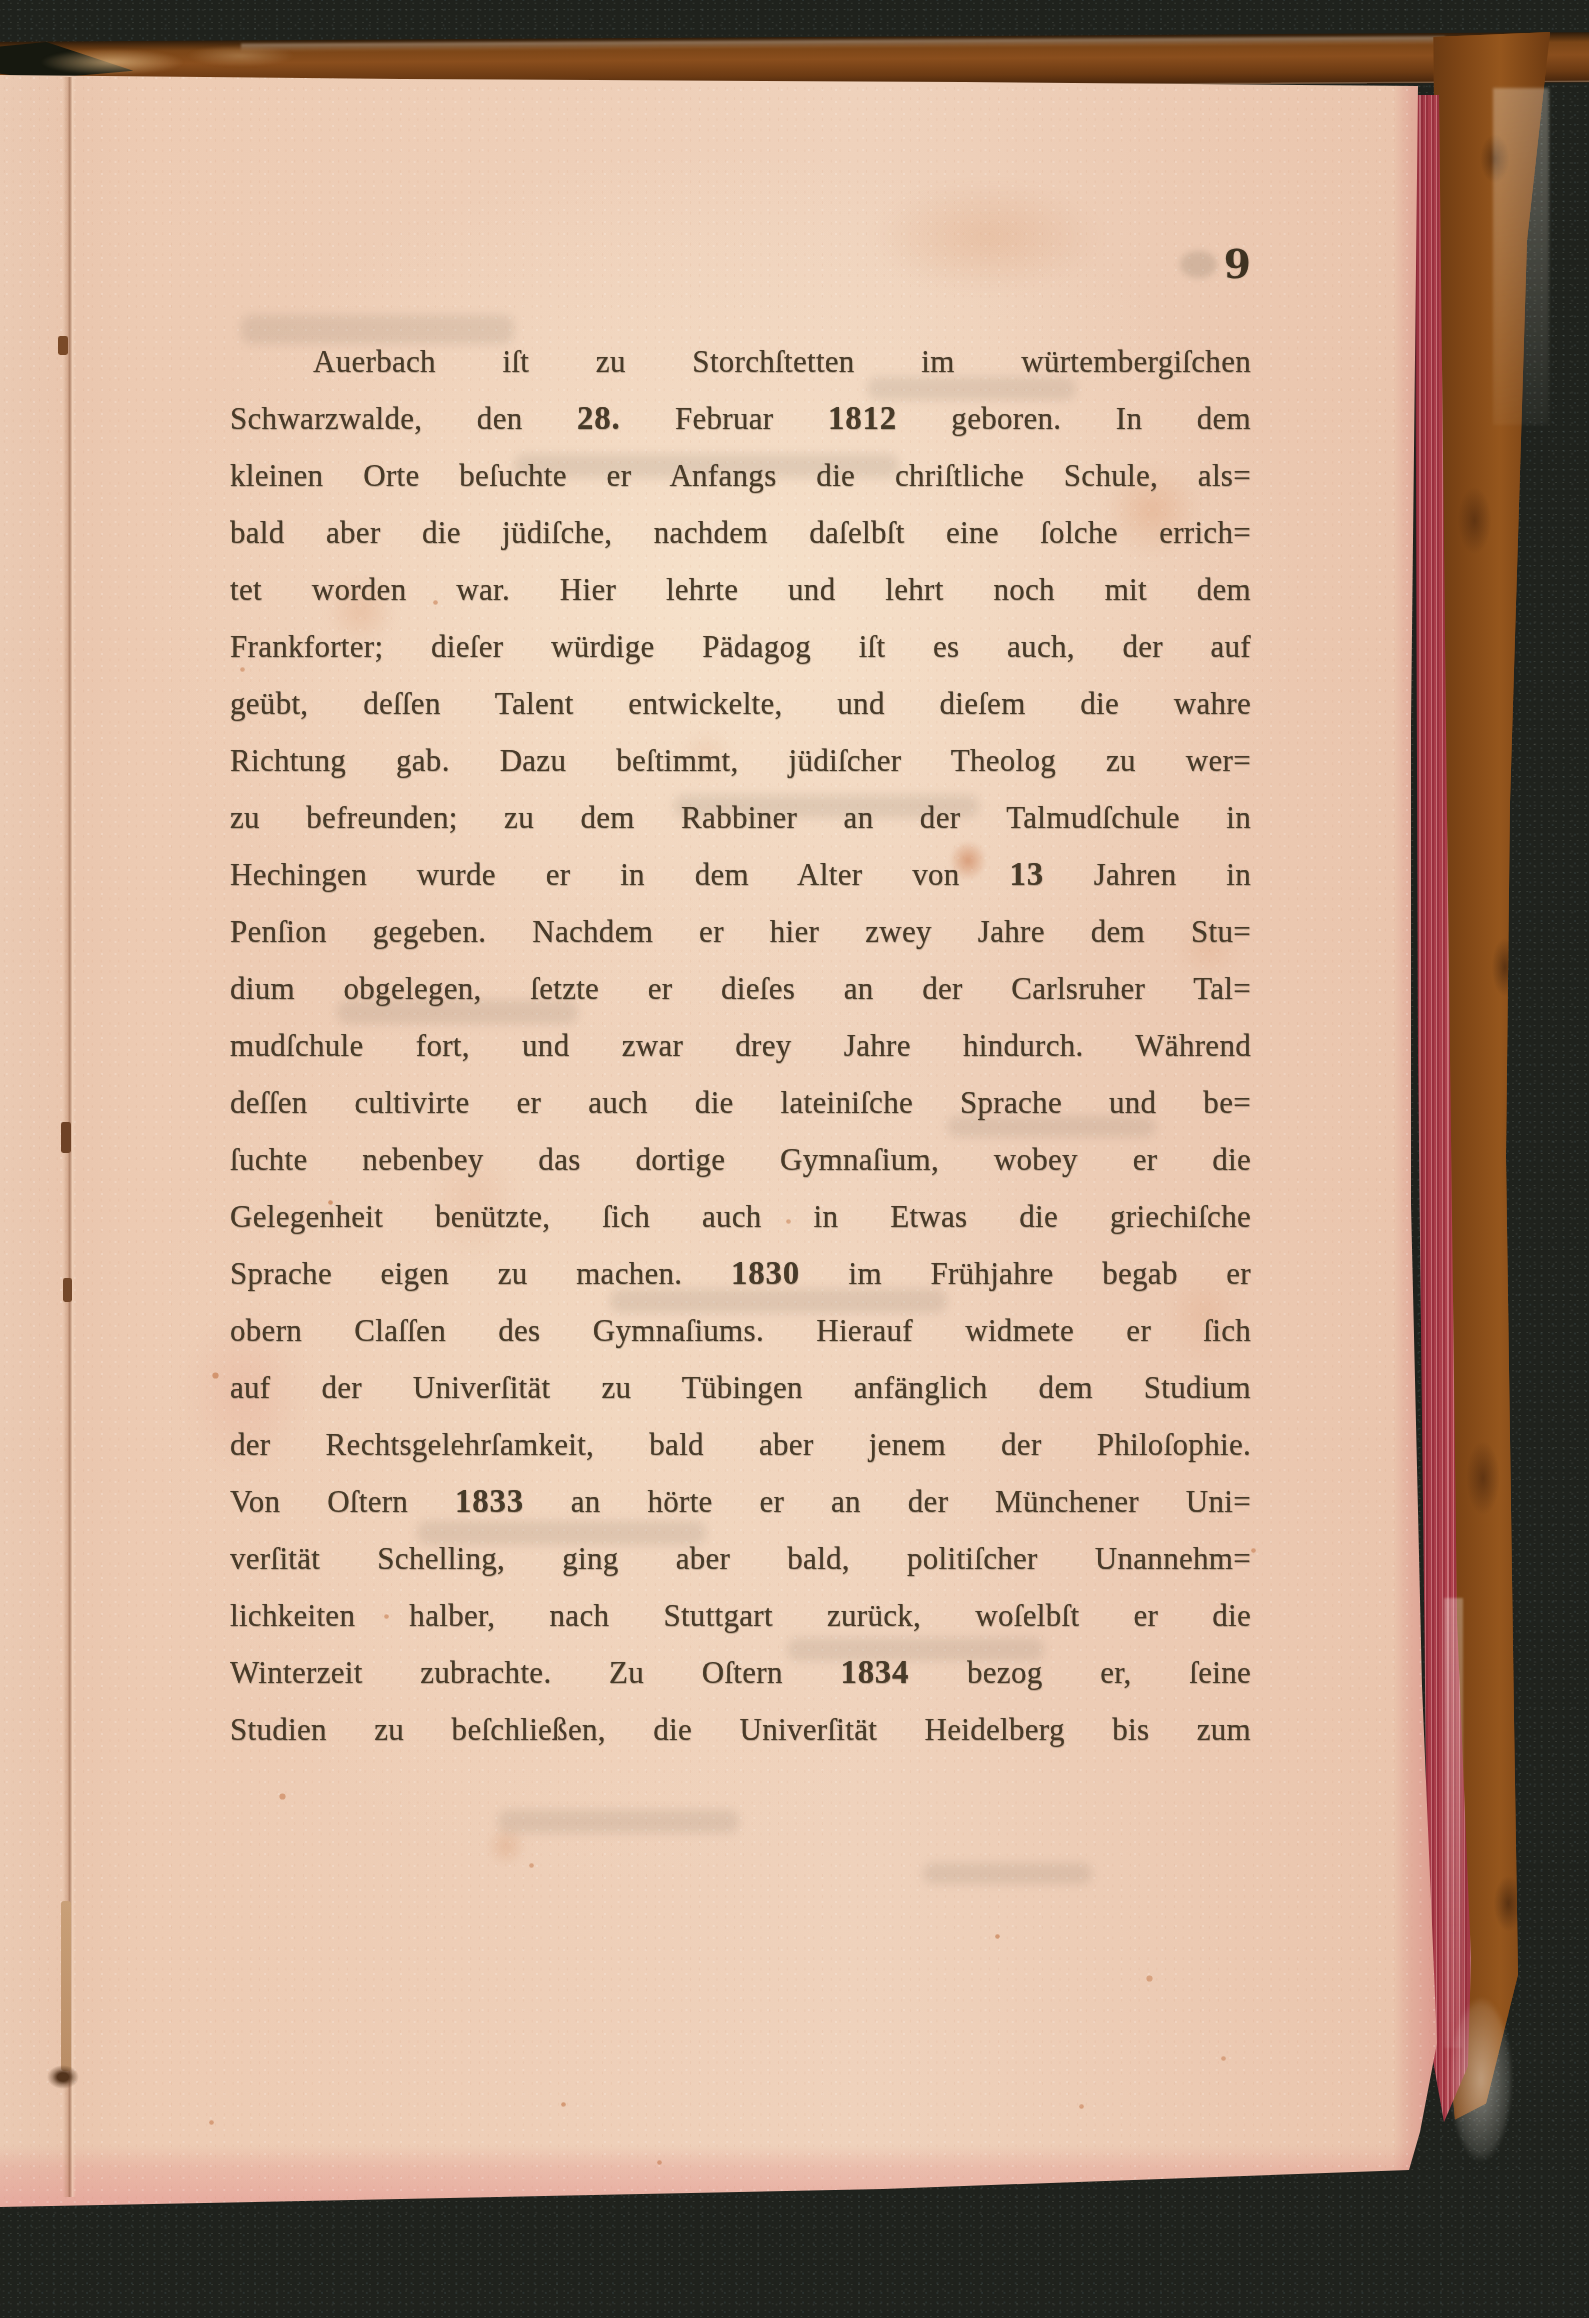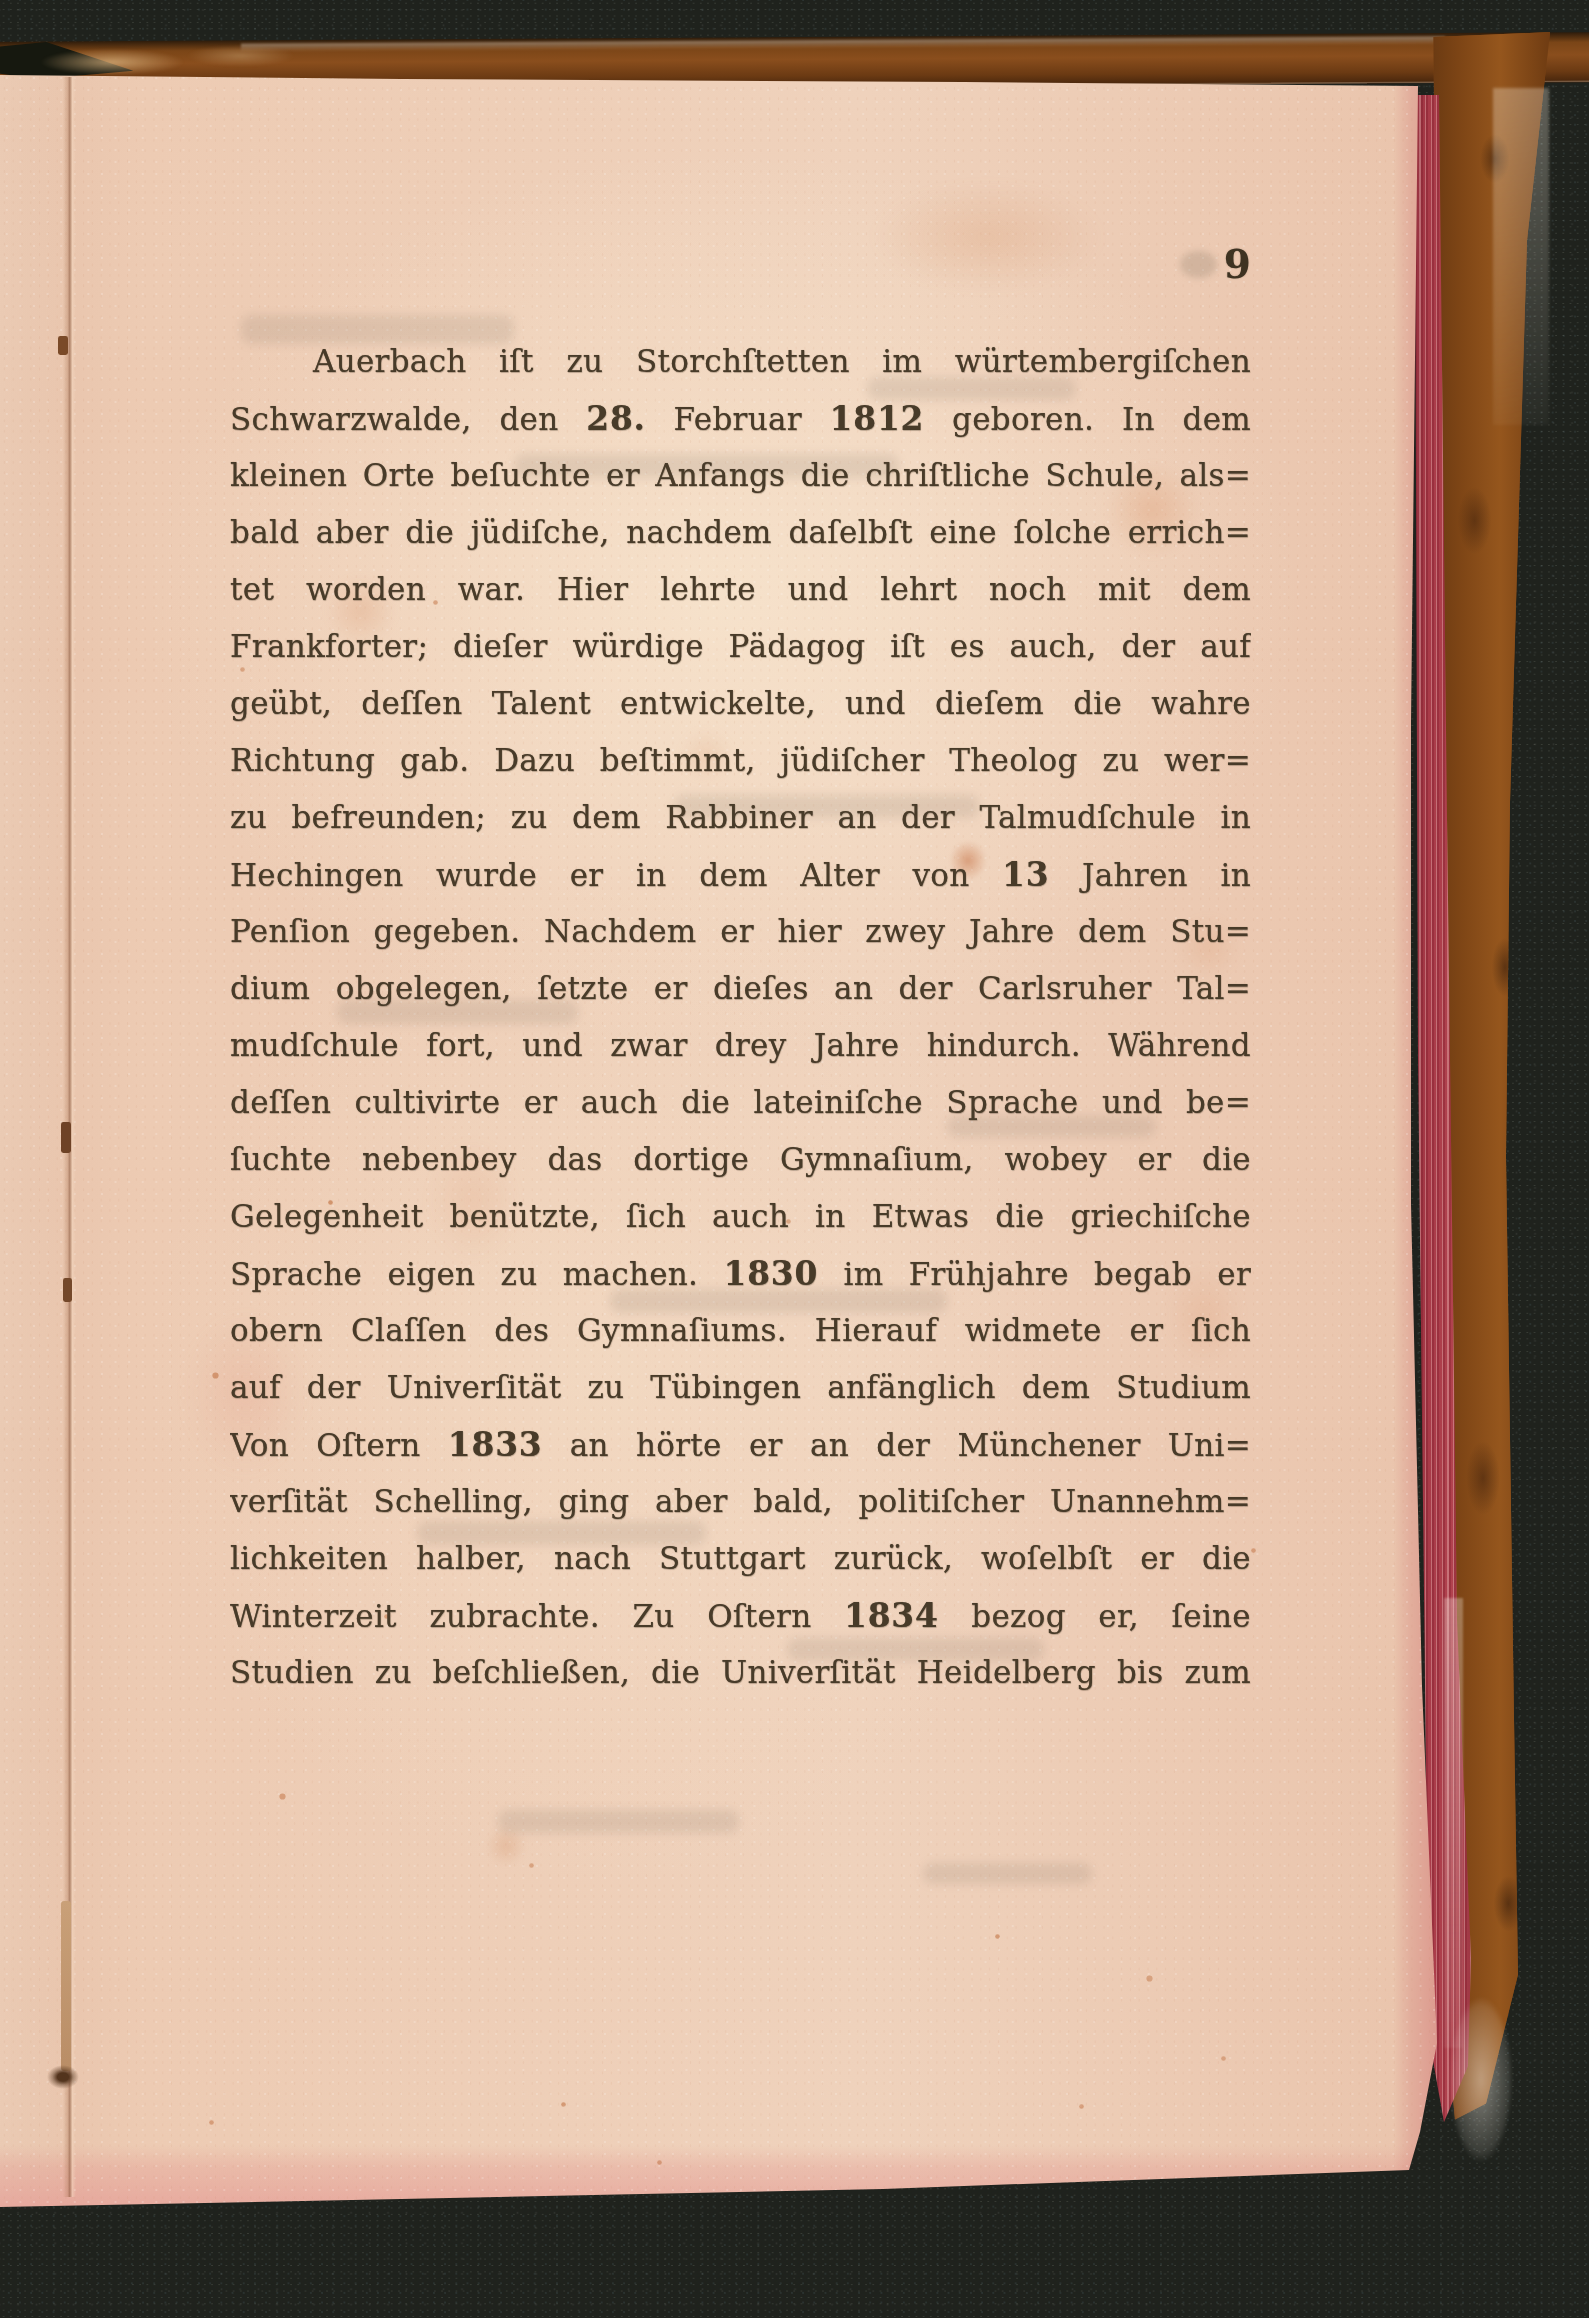--- a/index.html
+++ b/index.html
@@ -143,21 +143,21 @@
     position:absolute;left:1174px;top:241px;width:77px;
     text-align:right;font-size:39px;font-weight:700;color:#3e3322;
     text-shadow:0 0 1.6px rgba(62,51,34,.35);
   }
   .page-number::before{
     content:"";position:absolute;left:6.4px;top:9.6px;width:37px;height:27px;border-radius:50%;
     background:rgba(120,105,85,.22);filter:blur(3.2px);
   }
   .text-block{
     position:absolute;left:230px;top:333px;width:1021px;
-    color:#483b29;font-size:31px;font-weight:500;
+    color:#483b29;font-size:31px;font-weight:500;font-family:Liberation Serif, serif;
   }
   .line{
     height:57px;line-height:57px;overflow:hidden;
     text-align:justify;text-align-last:justify;text-justify:inter-word;
     letter-spacing:0.3px;word-spacing:2.4px;white-space:normal;
     text-shadow:0 0 0.8px rgba(72,59,41,.60), 0.5px 0.5px 0.7px rgba(72,59,41,.28);
   }
   .line.indent{padding-left:83px;}
   .num{font-weight:700;font-size:1.06em;letter-spacing:0.8px;}
 </style>
@@ -223,20 +223,21 @@
         <div class="line">Hechingen wurde er in dem Alter von <span class="num">13</span> Jahren in</div>
         <div class="line">Penſion gegeben. Nachdem er hier zwey Jahre dem Stu=</div>
         <div class="line">dium obgelegen, ſetzte er dieſes an der Carlsruher Tal=</div>
         <div class="line">mudſchule fort, und zwar drey Jahre hindurch. Während</div>
         <div class="line">deſſen cultivirte er auch die lateiniſche Sprache und be=</div>
         <div class="line">ſuchte nebenbey das dortige Gymnaſium, wobey er die</div>
         <div class="line">Gelegenheit benützte, ſich auch in Etwas die griechiſche</div>
         <div class="line">Sprache eigen zu machen. <span class="num">1830</span> im Frühjahre begab er</div>
         <div class="line">obern Claſſen des Gymnaſiums. Hierauf widmete er ſich</div>
         <div class="line">auf der Univerſität zu Tübingen anfänglich dem Studium</div>
+        <div class="line">der Rechtsgelehrſamkeit, bald aber jenem der Philoſophie.</div>
         <div class="line">Von Oſtern <span class="num">1833</span> an hörte er an der Münchener Uni=</div>
         <div class="line">verſität Schelling, ging aber bald, politiſcher Unannehm=</div>
         <div class="line">lichkeiten halber, nach Stuttgart zurück, woſelbſt er die</div>
         <div class="line">Winterzeit zubrachte. Zu Oſtern <span class="num">1834</span> bezog er, ſeine</div>
         <div class="line">Studien zu beſchließen, die Univerſität Heidelberg bis zum</div>
       </div>
   </div>
 
 </div>
 

